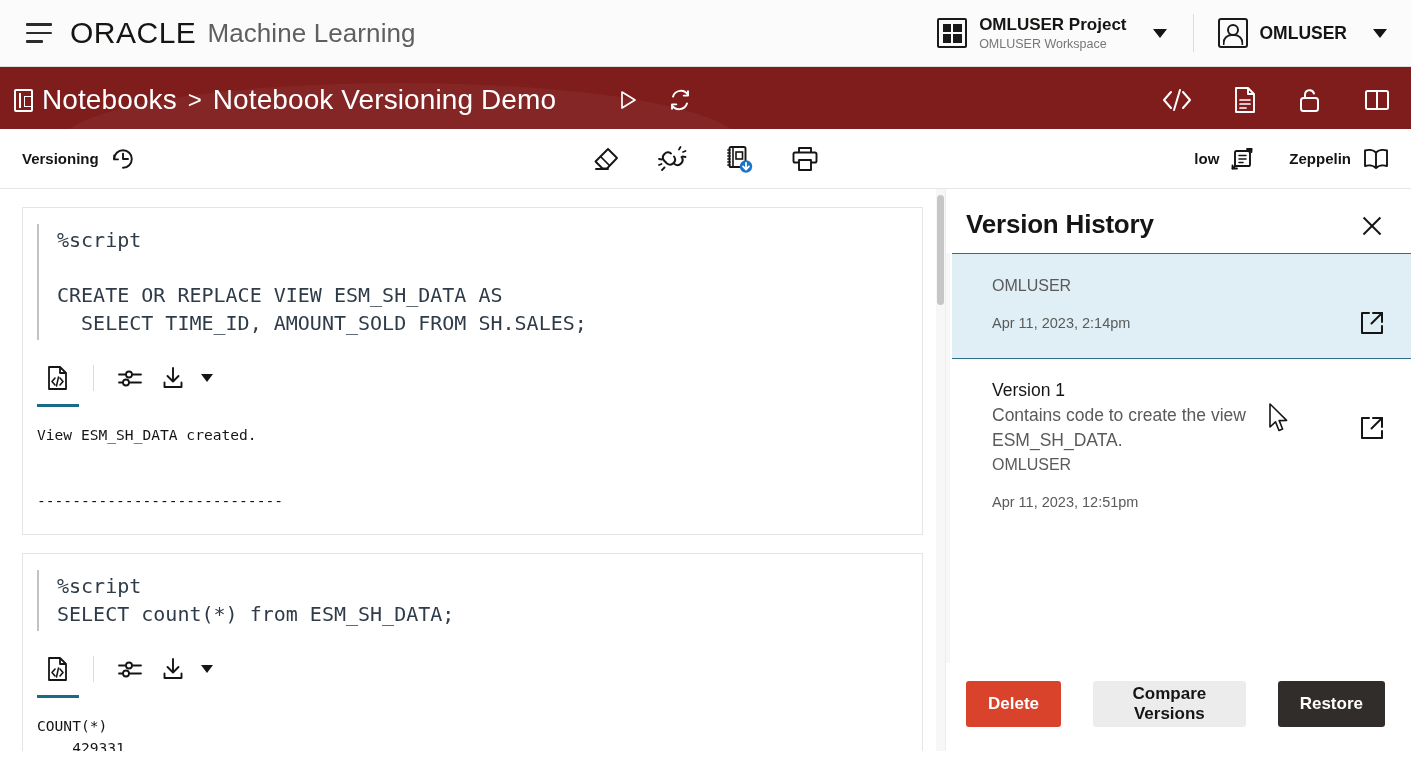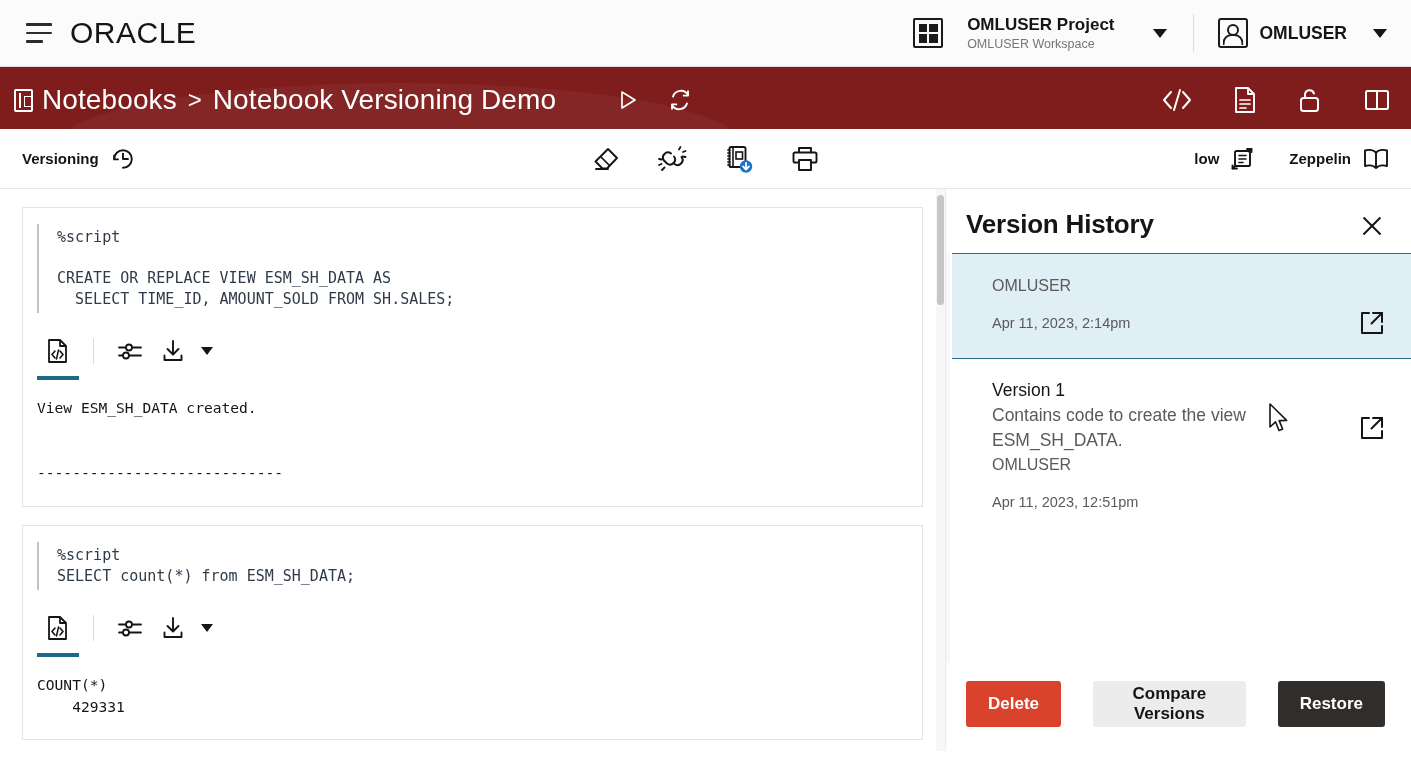--- a/index.html
+++ b/index.html
@@ -42,21 +42,21 @@
   }
   .product-name {
     font-size: 26px; color: #5f5f5f; font-weight: 300;
     margin-left: 11px; letter-spacing: 0.1px;
   }
 
   .header-right {
     margin-left: auto; display: flex; align-items: center; height: 100%;
   }
   .project-chip {
-    display: flex; align-items: center; gap: 24px;
+    display: flex; align-items: center; gap: 12px;
     padding: 0 10px; cursor: pointer; height: 48px;
   }
   .grid-icon {
     width: 30px; height: 30px;
     border: 2.4px solid #1a1a1a; border-radius: 2px;
     display: grid; grid-template-columns: 1fr 1fr; grid-template-rows: 1fr 1fr;
     gap: 2.5px; padding: 3.5px;
   }
   .grid-icon i { background: #1a1a1a; display: block; }
   .project-texts { line-height: 1.16; }
@@ -161,21 +161,21 @@
   }
   .para {
     border: 1px solid #e4e4e4; background: #ffffff;
     margin-bottom: 18px;
     padding: 16px 14px 0 14px;
   }
   .code-block {
     border-left: 2.5px solid #c3c3c3;
     padding: 3px 0 3px 18px;
     font-family: "DejaVu Sans Mono", "Liberation Mono", monospace;
-    font-size: 15px; line-height: 1.38; color: #2f3b49;
+    font-size: 20px; line-height: 1.38; color: #2f3b49;
     white-space: pre;
   }
   .para-tools {
     display: flex; align-items: center; gap: 0;
     margin-top: 20px; padding-bottom: 2px;
   }
   .ptool {
     display: flex; align-items: center; justify-content: center;
     padding: 4px 8px; cursor: pointer; position: relative;
   }
@@ -278,20 +278,21 @@
 </head>
 <body>
 
 <div class="global-header">
   <div class="hamburger">
     <span></span>
       <span></span>
       <span></span>
   </div>
   <div class="oracle-wordmark">ORACLE</div>
+  <div class="product-name">Machine Learning</div>
 
   <div class="header-right">
     <div class="project-chip">
       <div class="grid-icon">
         <i></i>
           <i></i>
           <i></i>
           <i></i>
       </div>
       <div class="project-texts">

